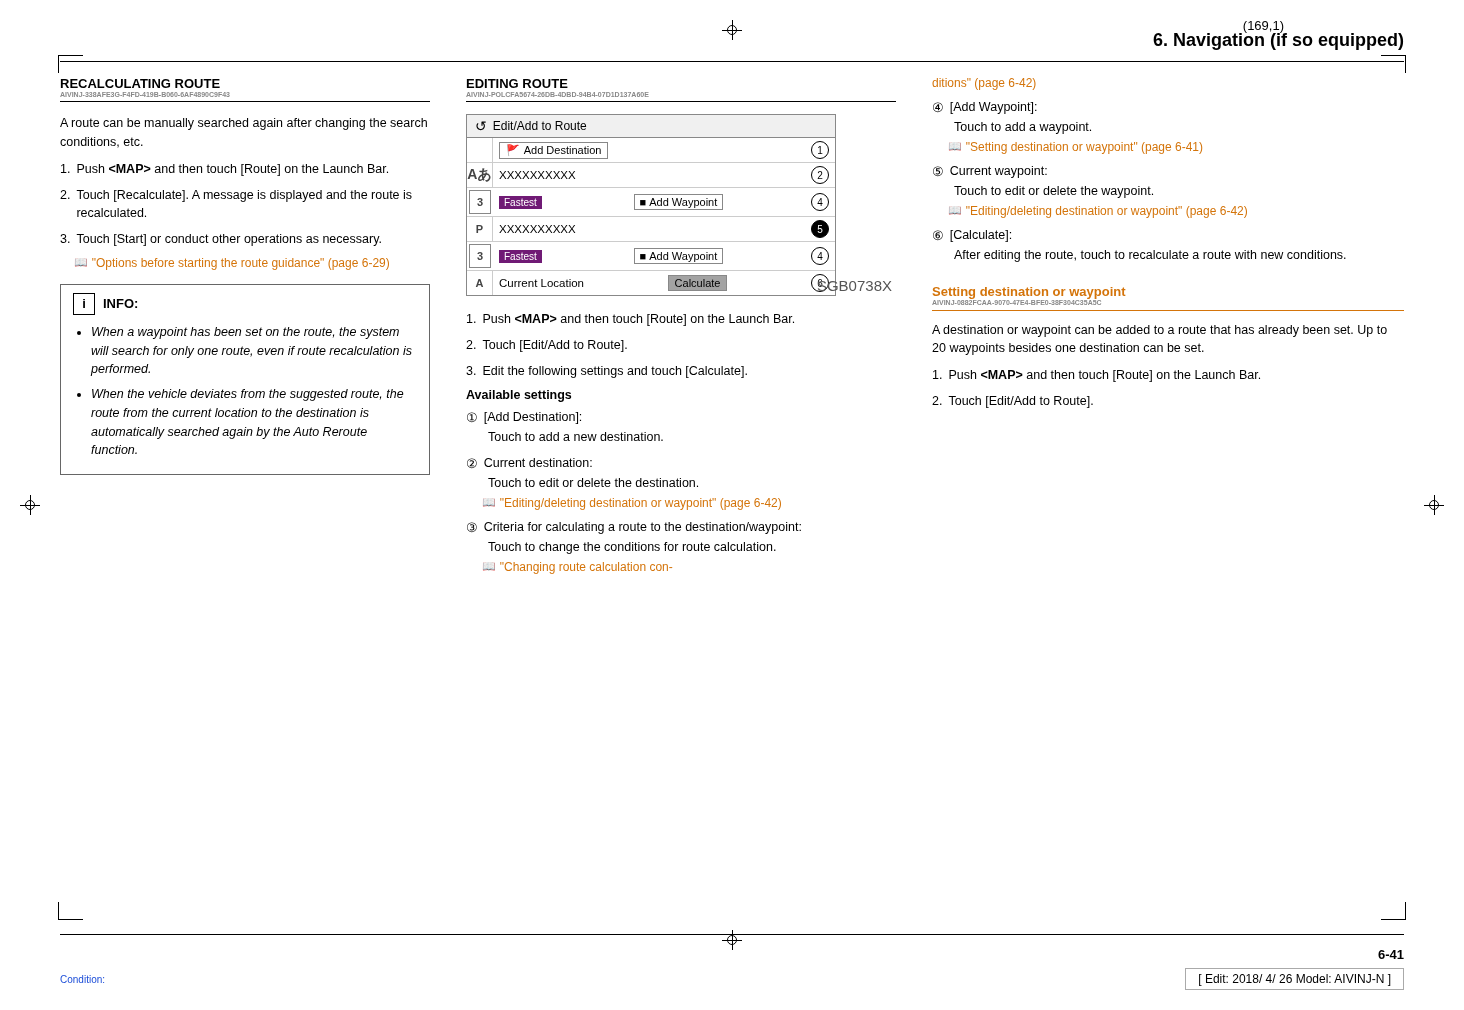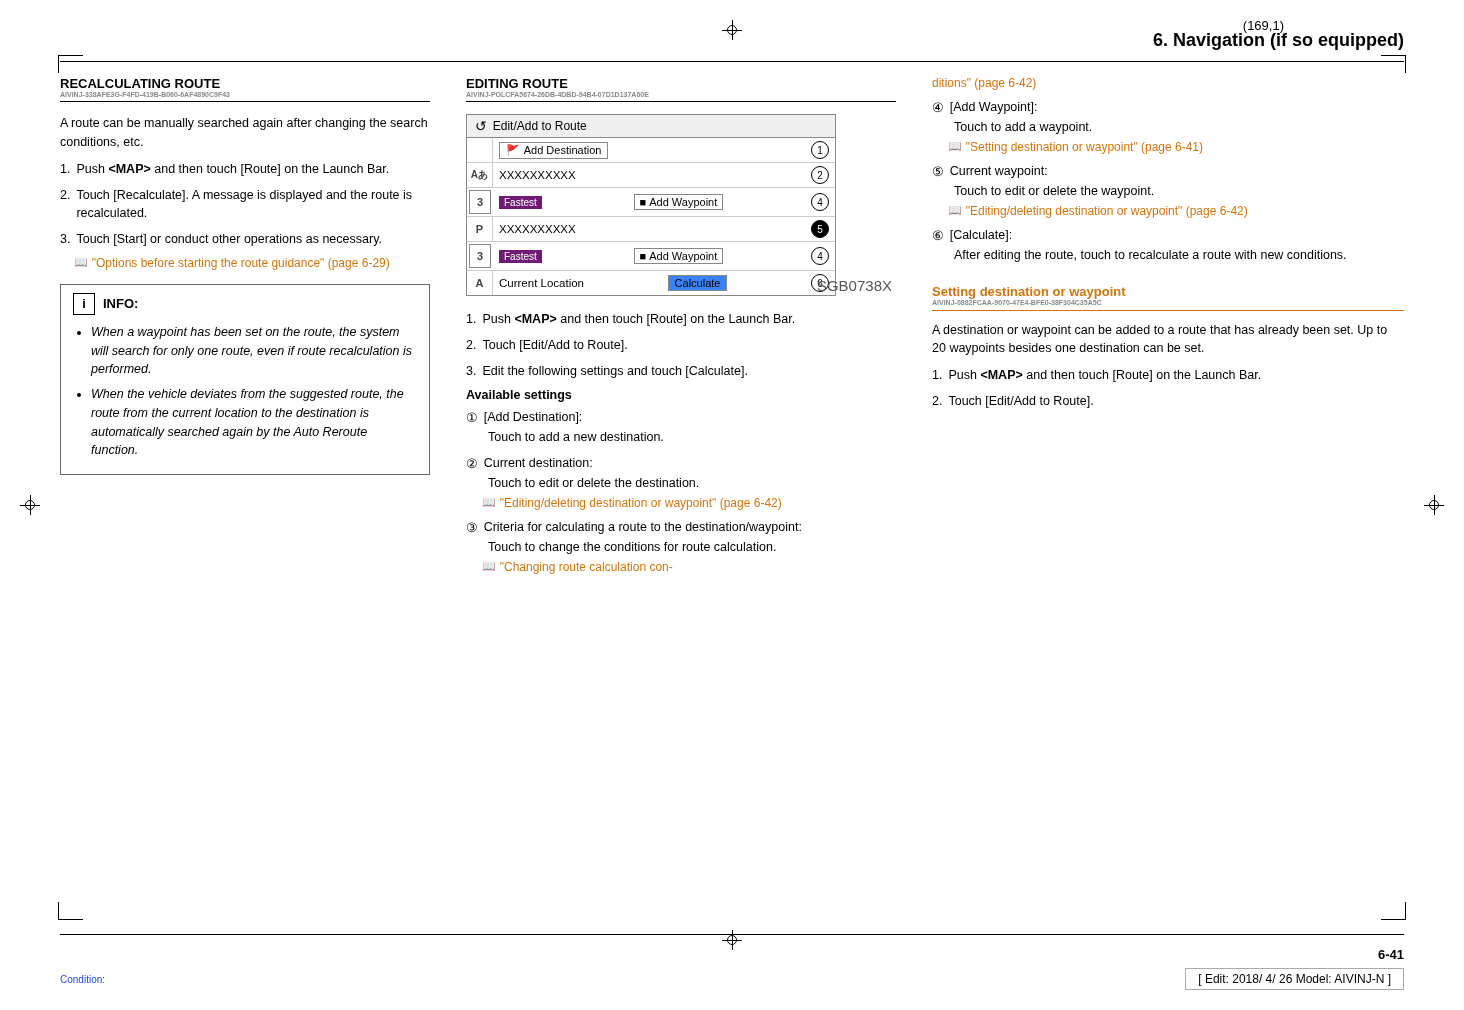--- a/index.html
+++ b/index.html
@@ -281,21 +281,21 @@
       background: #701a75;
       color: #fff;
       font-size: 10px;
       padding: 1px 5px;
       margin-right: 4px;
     }
     .calc-btn {
       border: 1px solid #888;
       padding: 1px 6px;
       font-size: 11px;
-      background: #3b82f6;
+      background: #a3a3a3;
     }
     .diagram-label {
       position: absolute;
       font-size: 15px;
       color: #555;
       right: 4px;
       bottom: 2px;
     }
     .route-diagram-wrapper {
       position: relative;
@@ -500,21 +500,21 @@
               <div class="route-row-content">
                 <div class="add-dest-btn">
                   <span>🚩</span>
                   <span>Add Destination</span>
                 </div>
                 <div class="route-row-badge">1</div>
               </div>
             </div>
 
             <div class="route-row">
-              <div class="route-row-icon" style="font-size:10px;">Aあ</div>
+              <div class="route-row-icon" style="font-size:14px;">Aあ</div>
               <div class="route-row-content">
                 <span>XXXXXXXXXX</span>
                 <div class="route-row-badge">2</div>
               </div>
             </div>
 
             <div class="route-row">
               <div class="route-row-icon" style="border:1px solid #888;margin:2px;width:22px;height:20px;font-size:11px;display:flex;align-items:center;justify-content:center;">3</div>
               <div class="route-row-content">
                 <span class="fastest-badge">Fastest</span>

